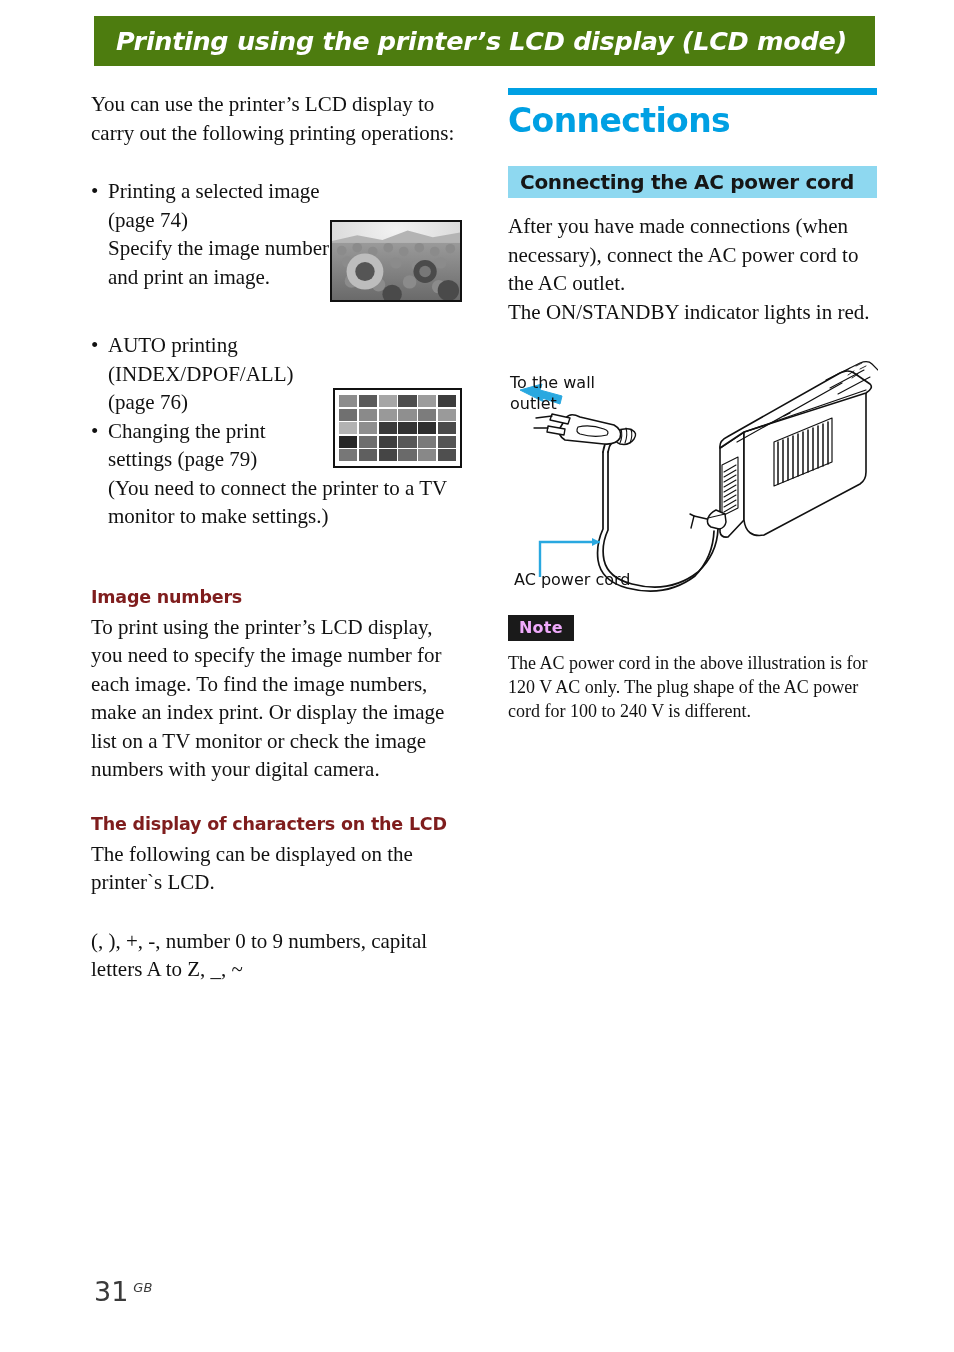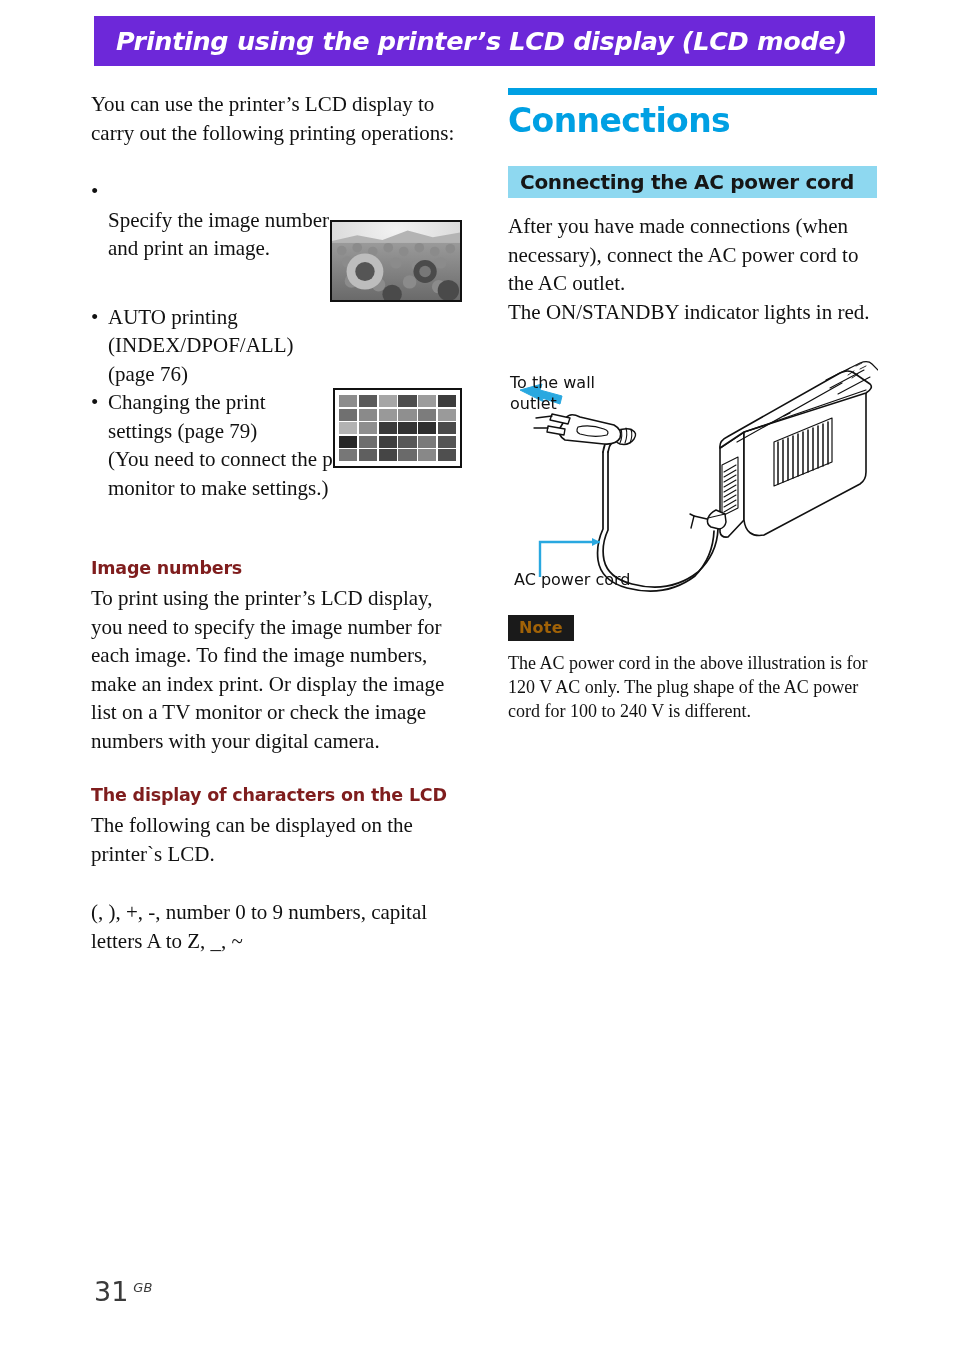--- a/index.html
+++ b/index.html
@@ -16,21 +16,21 @@
     overflow: hidden;
   }
 
   
   #page-banner {
     position: absolute;
     left: 94px;
     top: 16px;
     width: 781px;
     height: 50px;
-    background: #6d28d9;
+    background: #4d7c0f;
     display: flex;
     align-items: center;
   }
   #page-banner .banner-text {
     font-family: "DejaVu Sans", sans-serif;
     font-style: italic;
     font-weight: bold;
     font-size: 25.5px;
     letter-spacing: -0.3px;
     color: #ffffff;
@@ -171,21 +171,21 @@
     line-height: 21px;
     color: #111;
   }
   #wall-outlet-label { left: 2px; top: 40px; }
   #ac-cord-label { left: 6px; top: 237px; }
 
   
   #note-badge {
     display: inline-block;
     background: #1a1a1a;
-    color: #a16207;
+    color: #f0abfc;
     font-family: "DejaVu Sans", sans-serif;
     font-weight: bold;
     font-size: 16px;
     padding: 3px 11px 4px 11px;
     letter-spacing: 0.2px;
   }
   #note-body {
     font-size: 18px;
     line-height: 24px;
     margin-top: 10px;
@@ -244,20 +244,21 @@
 
 <div id="left-column">
 
   <p class="body-p" id="intro-paragraph">You can use the printer’s LCD display to carry out the following printing operations:</p>
 
   <div class="gap-md"></div>
 
   <div class="bullet-block">
     <div class="bullet-row">
       <span class="bullet-dot">•</span>
+      <span class="bullet-text" style="max-width:225px;">Printing a  selected image (page 74)</span>
     </div>
     <div class="indented" style="max-width:225px;">Specify the image number and print an image.</div>
   </div>
 
   <div class="gap-lg"></div>
 
   <div class="bullet-block">
     <div class="bullet-row">
       <span class="bullet-dot">•</span>
       <span class="bullet-text" style="max-width:232px;">AUTO printing (INDEX/DPOF/ALL) (page 76)</span>

